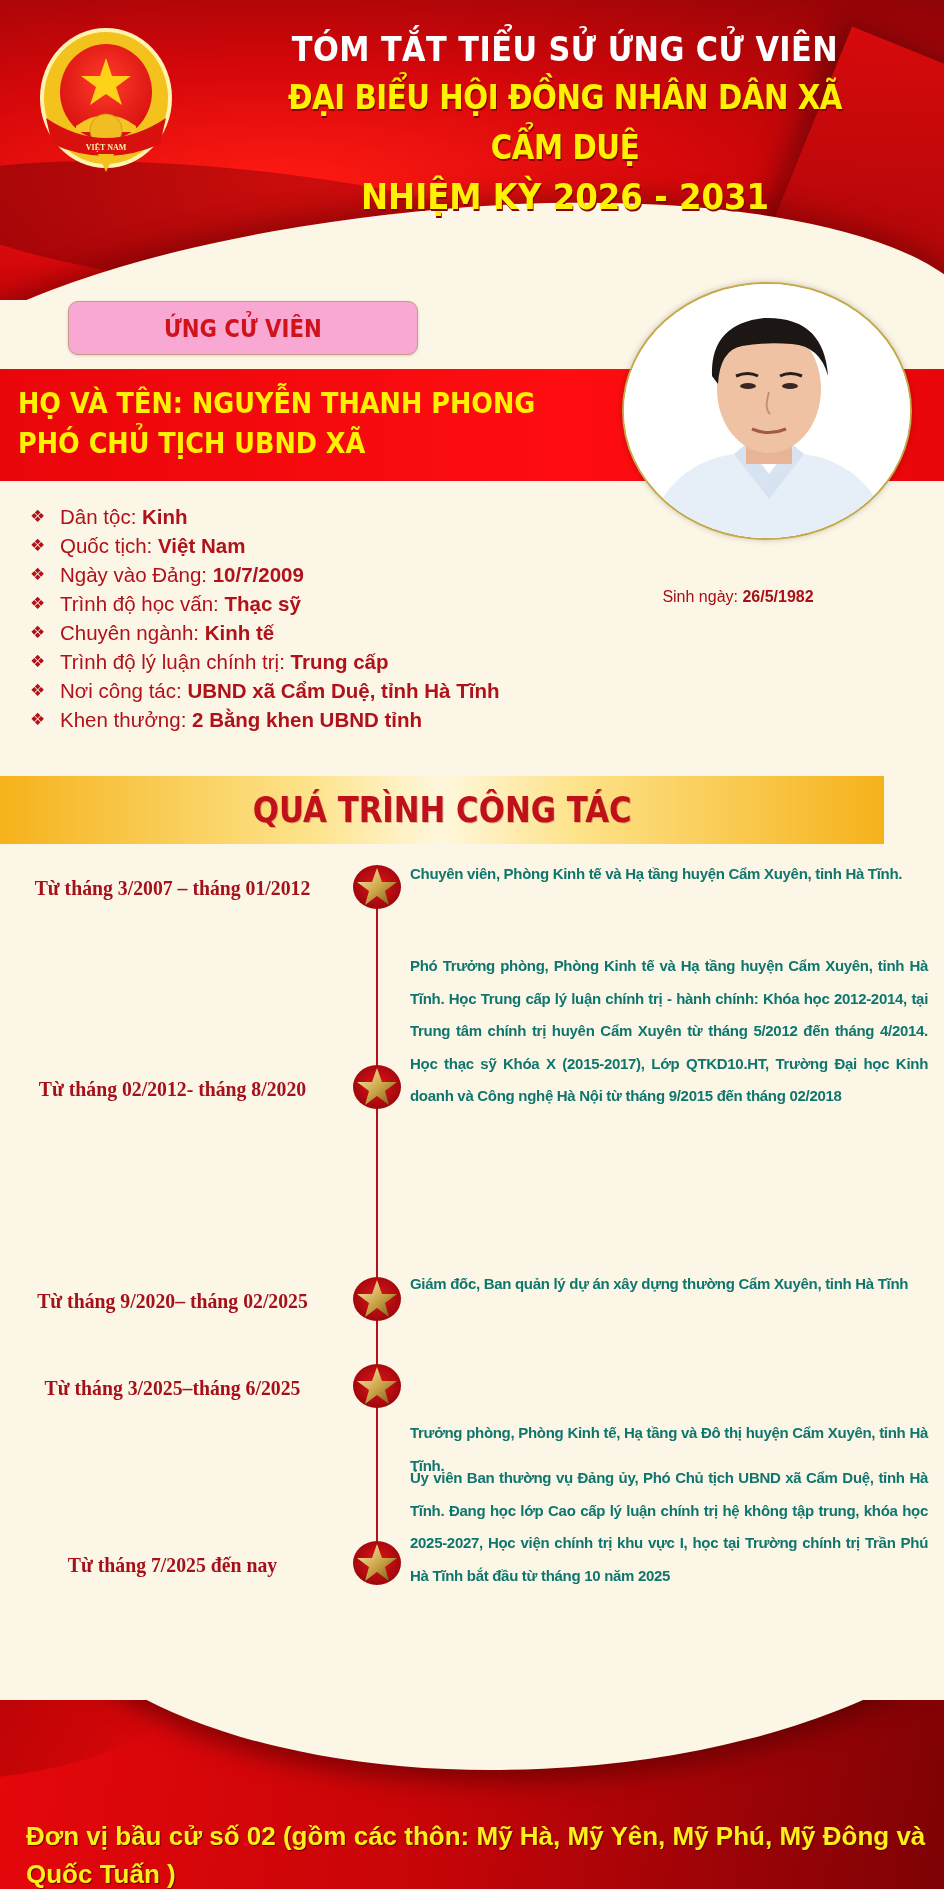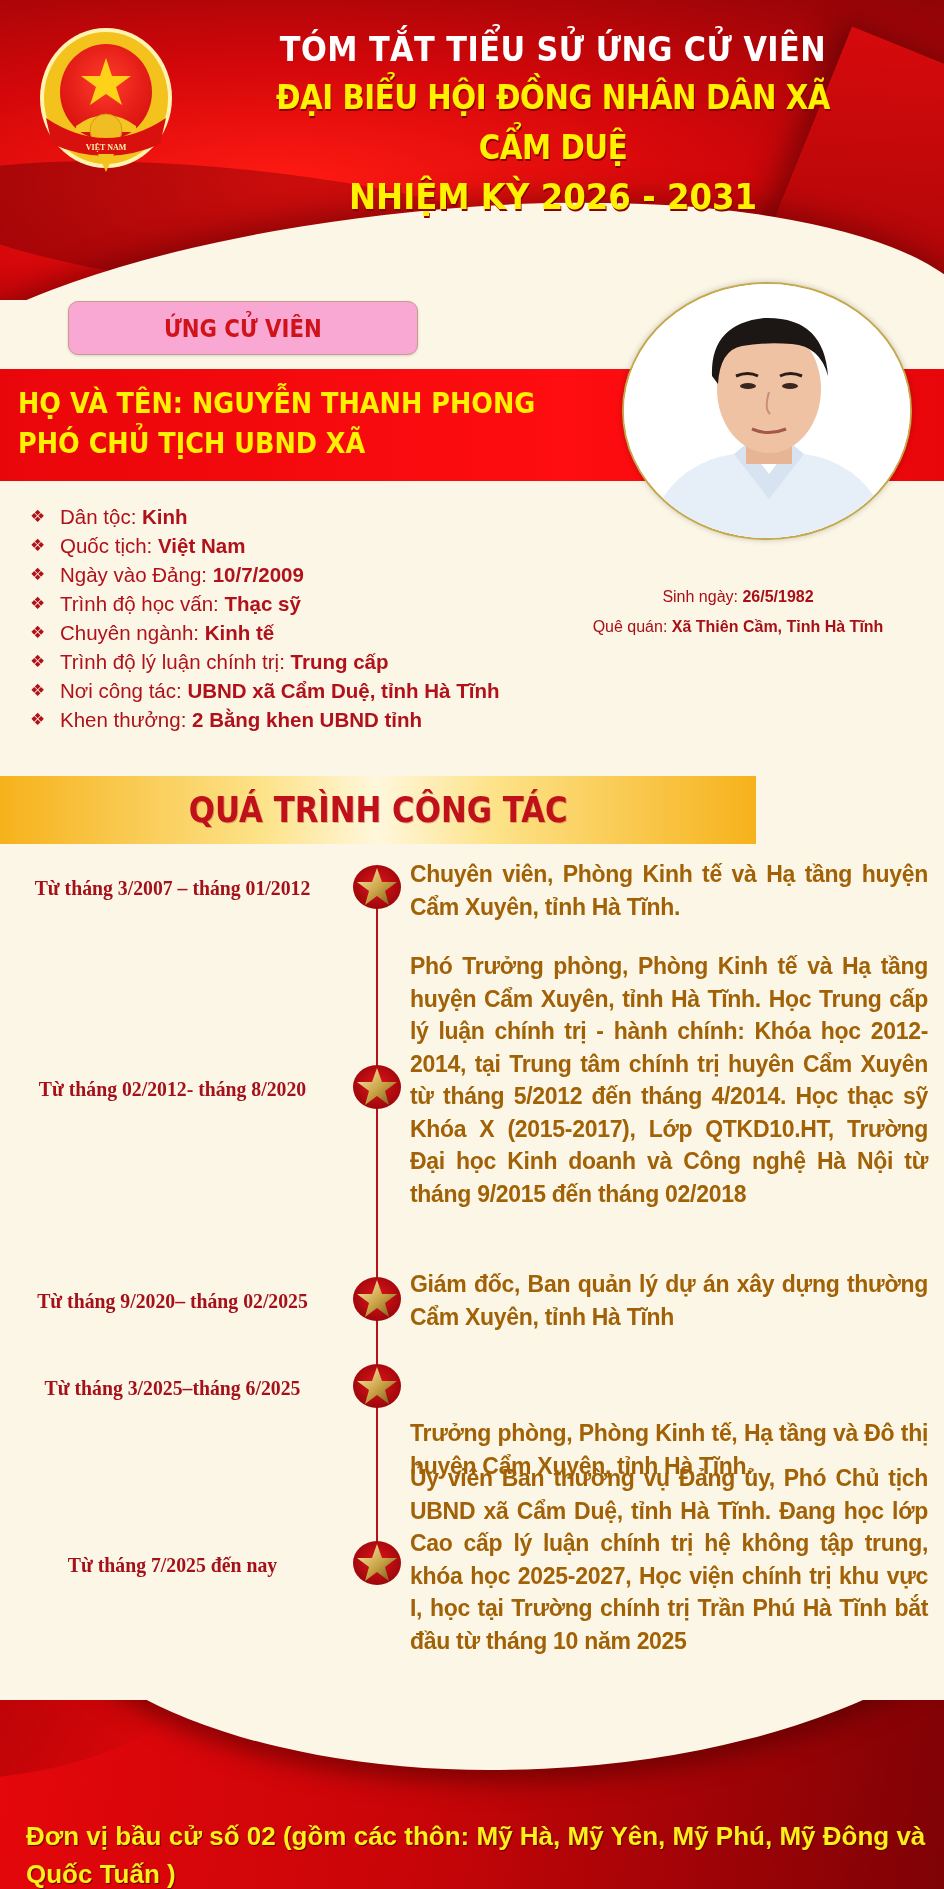--- a/index.html
+++ b/index.html
@@ -36,21 +36,21 @@
     background: linear-gradient(160deg, #d60a0c 0%, #8d0306 100%);
     transform: rotate(22deg);
     box-shadow: -12px 0 30px rgba(0,0,0,0.35);
   }
 
   .emblem {
     position: absolute; left: 36px; top: 26px; width: 140px; height: 148px;
   }
 
   .title-block {
-    position: absolute; left: 188px; top: 28px; width: 730px;
+    position: absolute; left: 200px; top: 28px; width: 730px;
     text-align: center;
   }
   .title-line1 {
     font-family: "DejaVu Sans", sans-serif;
     font-size: 33px; font-weight: bold; color: #ffffff;
     letter-spacing: 0.5px; line-height: 44px;
     transform: scaleX(0.92);
   }
   .title-line2 {
     font-family: "DejaVu Sans", sans-serif;
@@ -117,21 +117,21 @@
   .info-list li b { font-weight: bold; }
 
   .birth-block {
     position: absolute; left: 548px; top: 582px; width: 380px;
     text-align: center; font-size: 16px; line-height: 30px; color: #a80f16;
   }
   .birth-block b { font-weight: bold; }
 
   
   .section-header {
-    position: absolute; left: 0; top: 776px; width: 756px; height: 68px;
+    position: absolute; left: 0; top: 776px; width: 884px; height: 68px;
     background: linear-gradient(90deg, #f6b21b 0%, #fde38a 35%, #fff7dc 50%, #fde38a 65%, #f6b21b 100%);
     display: flex; align-items: center; justify-content: center; text-align: center;
   }
   .section-header span {
     font-family: "DejaVu Sans", sans-serif;
     font-size: 35px; font-weight: bold; color: #c0101a;
     transform: scaleX(0.88);
     text-shadow: 1px 1px 0 rgba(120,0,0,0.25);
   }
 
@@ -146,21 +146,21 @@
     font-size: 21px; font-weight: bold; color: #a5111a;
     text-align: center; white-space: nowrap;
     transform: scaleX(0.94);
   }
   .tl-star {
     position: absolute; left: 352px; width: 50px; height: 46px;
   }
   .tl-desc {
     position: absolute; left: 410px; width: 518px;
     font-family: "Liberation Sans", sans-serif;
-    font-size: 23px; font-weight: bold; color: #a16207;
+    font-size: 15px; font-weight: bold; color: #0f766e;
     line-height: 32.5px; text-align: justify;
     letter-spacing: -0.3px;
   }
 
   
   .footer {
     position: absolute; left: 0; top: 1700px; width: 944px; height: 189px;
     overflow: hidden;
   }
   .footer-red {
@@ -258,21 +258,20 @@
   <li><span class="bullet">❖</span><span>Ngày vào Đảng: </span><b>10/7/2009</b></li>
   <li><span class="bullet">❖</span><span>Trình độ học vấn: </span><b>Thạc sỹ</b></li>
   <li><span class="bullet">❖</span><span>Chuyên ngành: </span><b>Kinh tế</b></li>
   <li><span class="bullet">❖</span><span>Trình độ lý luận chính trị: </span><b>Trung cấp</b></li>
   <li><span class="bullet">❖</span><span>Nơi công tác: </span><b>UBND xã Cẩm Duệ, tỉnh Hà Tĩnh</b></li>
   <li><span class="bullet">❖</span><span>Khen thưởng: </span><b>2 Bằng khen UBND tỉnh</b></li>
 </ul>
 
 <div class="birth-block">
   <div><span>Sinh ngày: </span><b>26/5/1982</b></div>
-  <div><span>Quê quán: </span><b>Xã Thiên Cầm, Tỉnh Hà Tĩnh</b></div>
 </div>
 
 <div class="section-header">
   <span>QUÁ TRÌNH CÔNG TÁC</span>
 </div>
 
 <div class="timeline-line"></div>
 
 <div class="tl-date" style="top:876px;">Từ tháng  3/2007 – tháng 01/2012</div>
 <div class="tl-star" style="top:864px;">

